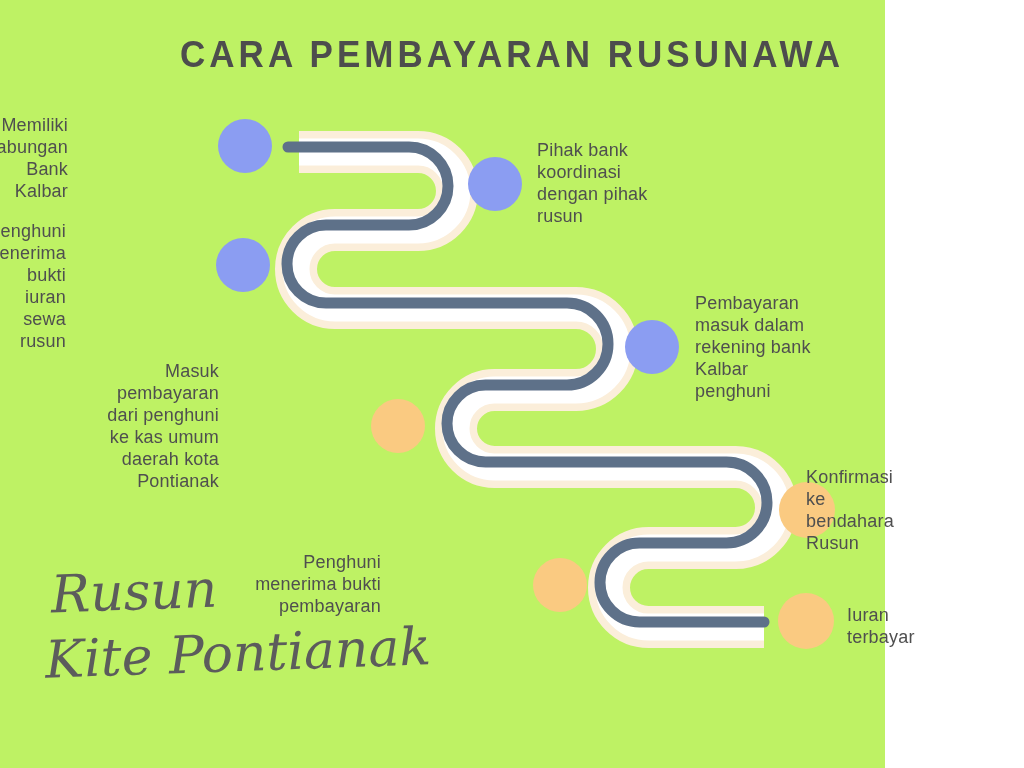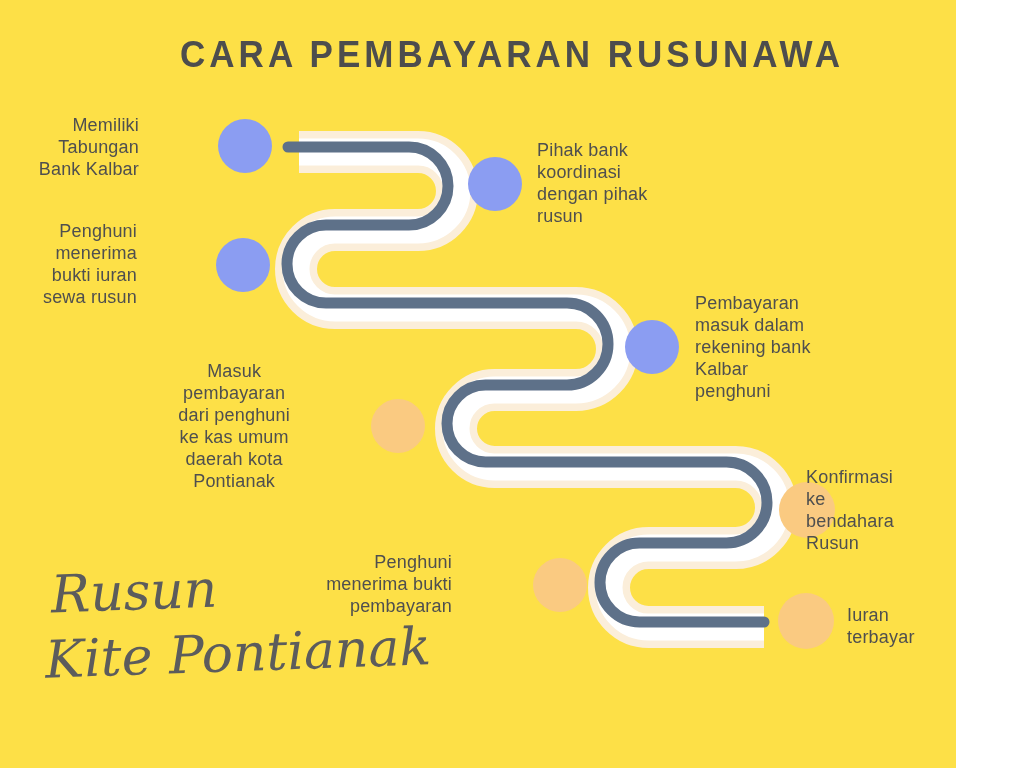--- a/index.html
+++ b/index.html
@@ -1,21 +1,21 @@
 <!DOCTYPE html>
 <html><head>
 <meta charset="utf-8">
 <style>
   * { margin: 0; padding: 0; box-sizing: border-box; }
   html, body { width: 1024px; height: 768px; background: #ffffff; overflow: hidden; }
   .canvas {
     position: relative;
-    width: 956px;
+    width: 885px;
     height: 768px;
-    background: #fde047;
+    background: #bef264;
     font-family: "Liberation Sans", sans-serif;
   }
   .title {
     position: absolute;
     top: 34px;
     left: 0;
     width: 1024px;
     text-align: center;
     font-size: 35px;
     font-weight: 800;
@@ -98,21 +98,21 @@
 menerima
 bukti iuran
 sewa rusun</div>
 
   <div class="label align-left" style="left:695px; top:292px;">Pembayaran
 masuk dalam
 rekening bank
 Kalbar
 penghuni</div>
 
-  <div class="label align-right" style="right:666px; top:360px;text-align:center;">Masuk
+  <div class="label align-right" style="right:666px; top:360px;">Masuk
 pembayaran
 dari penghuni
 ke kas umum
 daerah kota
 Pontianak</div>
 
   <div class="label align-left" style="left:806px; top:466px;">Konfirmasi
 ke
 bendahara
 Rusun</div>

